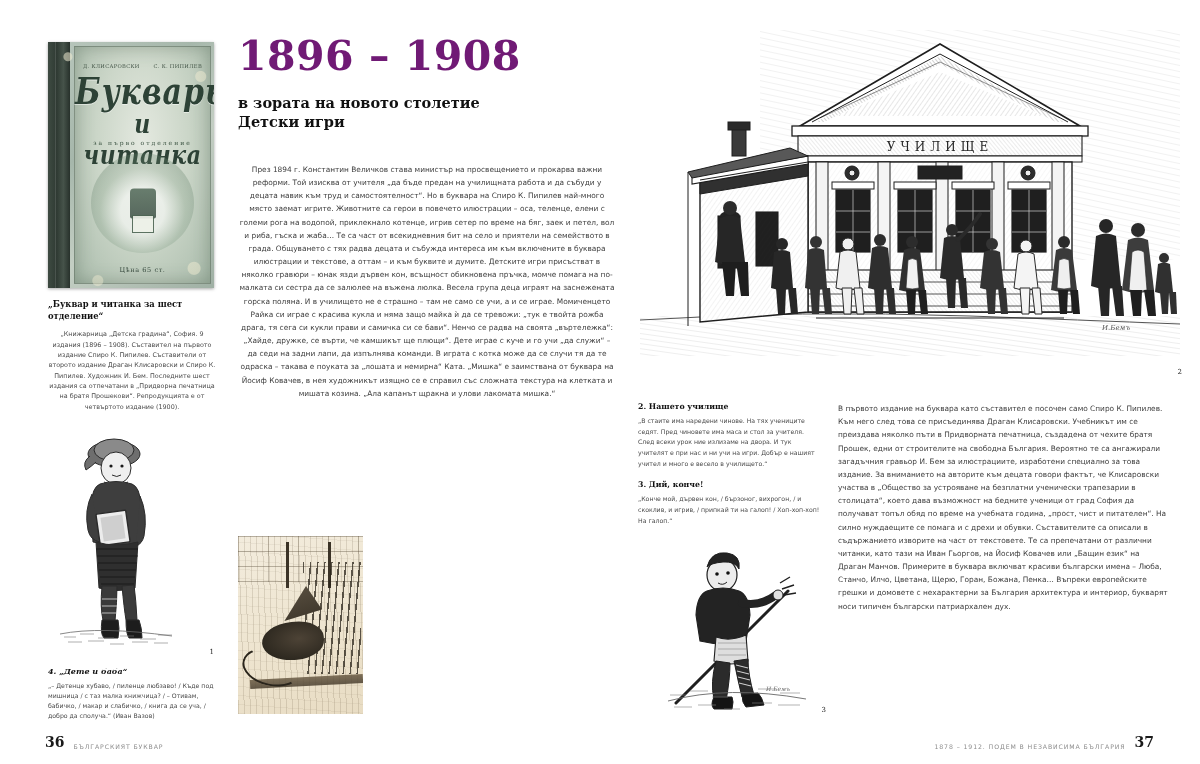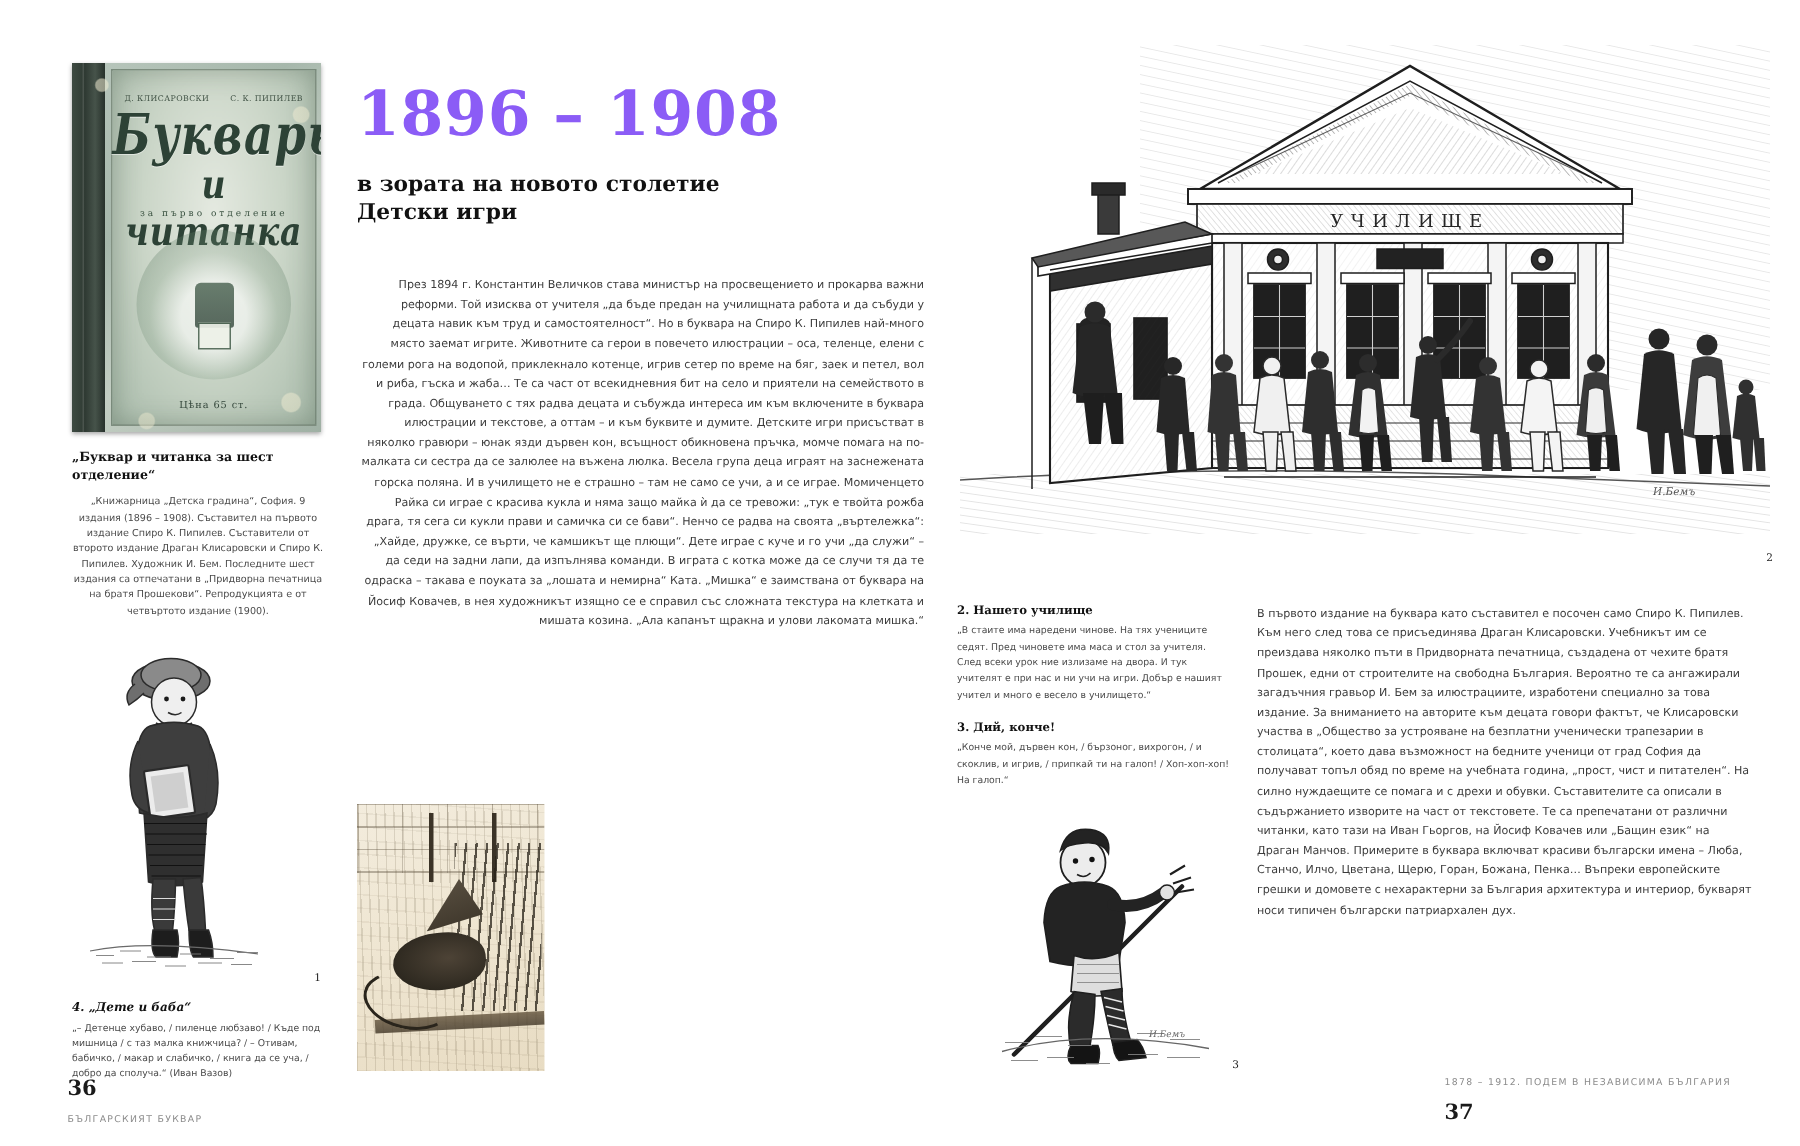--- a/index.html
+++ b/index.html
@@ -122,30 +122,30 @@
     font-size:8px;color:#111;margin-top:2px;
   }
   .cap-verse{
     margin-top:5px;font-size:6.2px;line-height:1.62;color:#4a4a4a;
   }
 
   
   .col-main{position:absolute;left:238px;top:36px;width:378px;}
   .era{
     font-family:"DejaVu Serif",serif;font-weight:bold;
-    font-size:41px;letter-spacing:.5px;color:#8b5cf6;line-height:1;margin-top:20px;
+    font-size:41px;letter-spacing:.5px;color:#701a75;line-height:1;
   }
   .subtitle{
     margin-top:16px;
     font-family:"DejaVu Serif",serif;font-weight:bold;
     font-size:14.5px;line-height:1.34;color:#111;
   }
   .bodytext{
     margin-top:31px;
-    font-size:7.4px;line-height:1.78;color:#3c3c3c;text-align:right;
+    font-size:7.4px;line-height:1.78;color:#3c3c3c;text-align:center;
   }
   .bodytext p{margin:0;}
 
   
   .fig-trap{
     position:absolute;left:238px;top:536px;width:125px;height:178px;
     background:linear-gradient(160deg,#f3ecdd 0%,#efe6d2 45%,#e8dcc3 100%);
     overflow:hidden;
   }
   .fig-trap .hatch{
@@ -215,21 +215,21 @@
 
   .fig-horse{
     position:absolute;left:662px;top:545px;width:150px;height:168px;
   }
   .fig-horse .art{position:absolute;inset:0;}
   .fig-horse .num{position:absolute;right:-14px;bottom:-1px;}
 
   
   .footer{
     position:absolute;bottom:14px;font-size:0;
-    display:flex;align-items:flex-start;gap:9px;flex-direction:column;
+    display:flex;align-items:flex-end;gap:9px;
   }
   .footer-left{left:45px;}
   .footer-right{right:46px;}
   .folio{
     font-family:"DejaVu Serif",serif;font-weight:bold;font-size:14px;color:#1a1a1a;
   }
   .runhead{
     font-family:"DejaVu Sans",sans-serif;font-size:6.2px;letter-spacing:.9px;
     color:#8c8c8c;text-transform:uppercase;
   }

